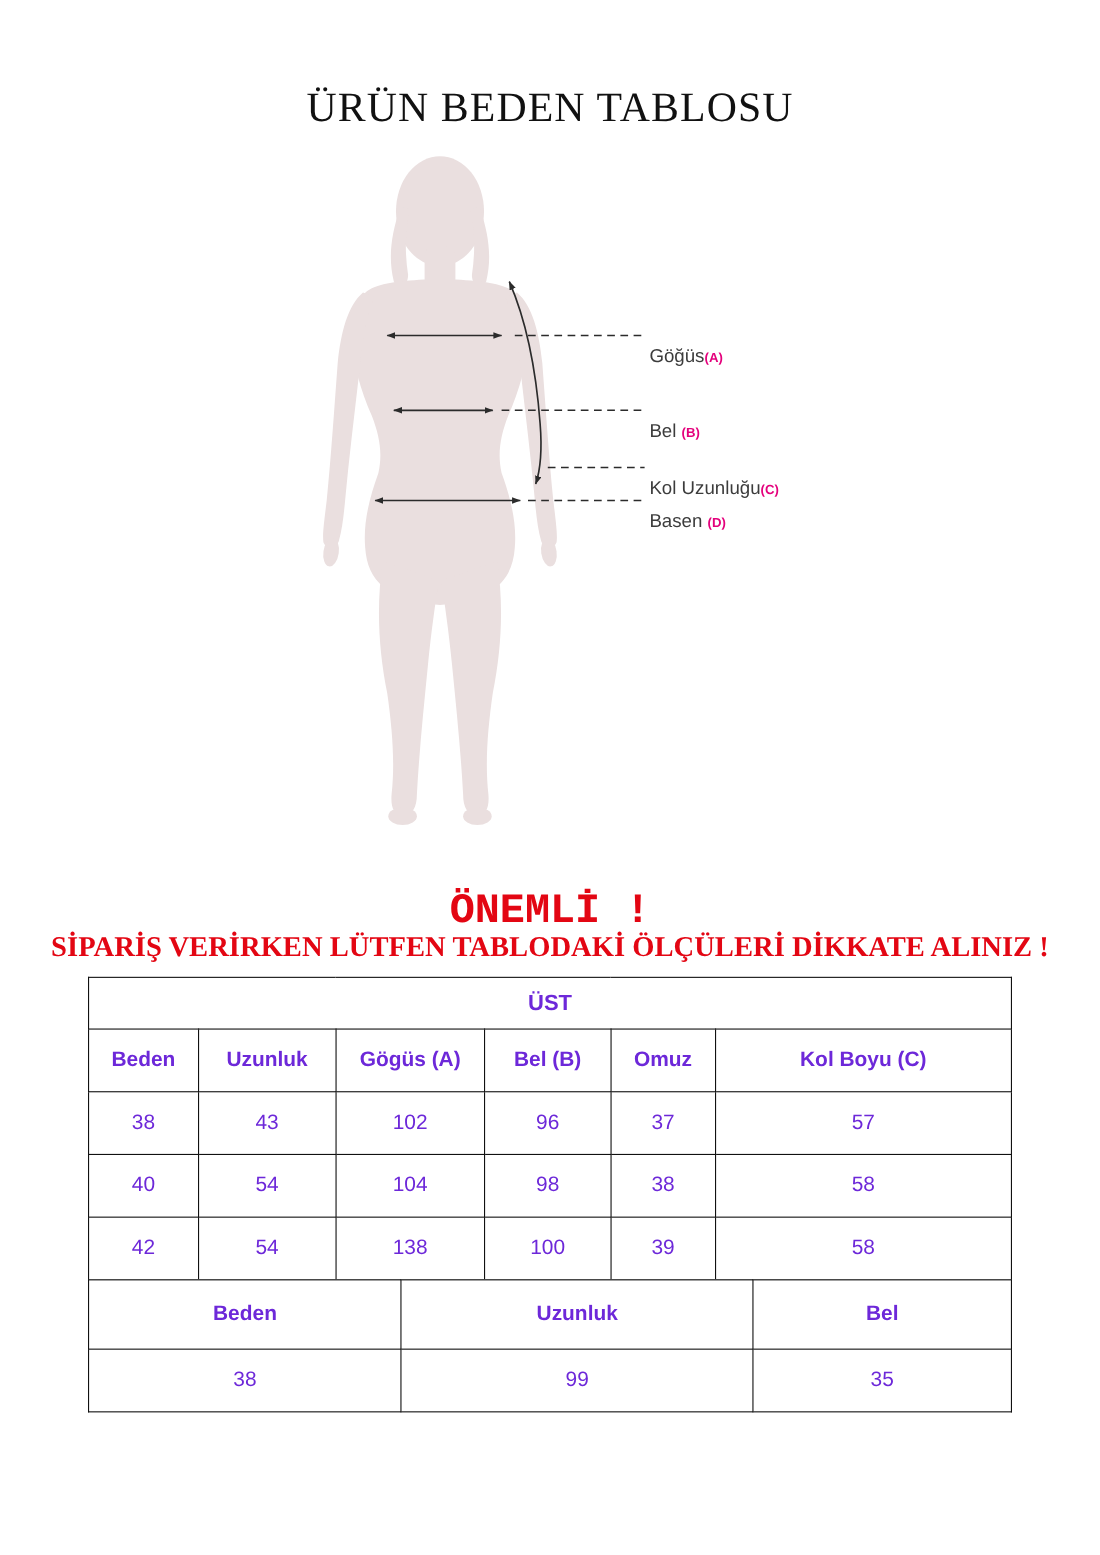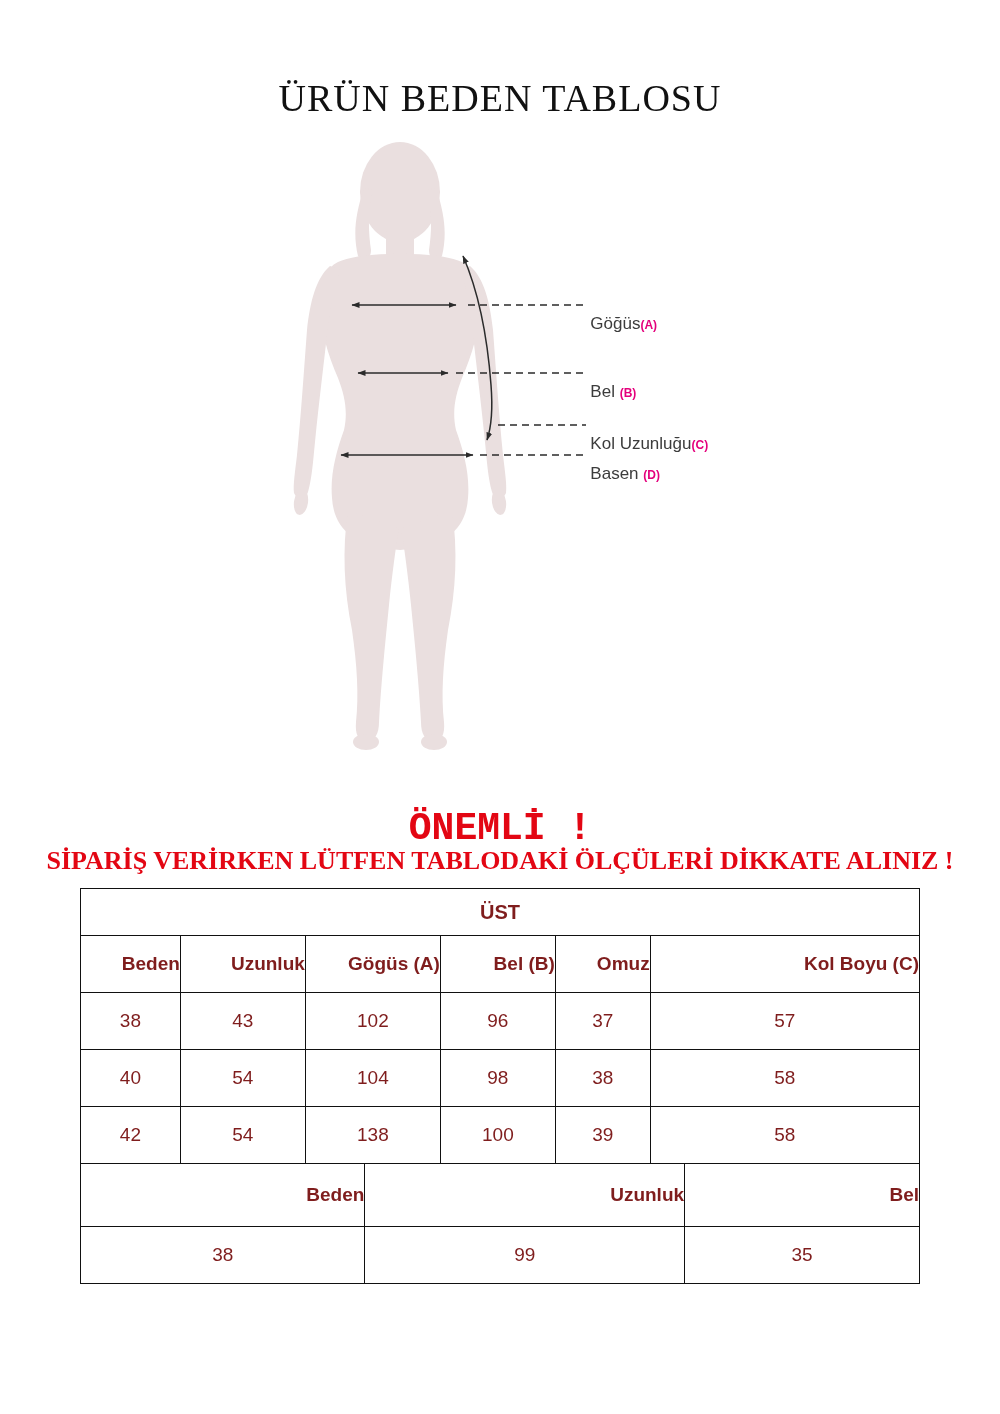--- a/index.html
+++ b/index.html
@@ -25,24 +25,24 @@
   }
   .notice-s {
     position:absolute; top:846px; left:0; width:1000px; text-align:center;
     font-family:"Liberation Serif", serif; font-weight:bold; font-size:26px; color:#e30613;
   }
   .sizes { position:absolute; top:888px; left:80px; width:840px; }
   table.sz { border-collapse:collapse; width:840px; table-layout:fixed; background:#fff; }
   table.sz.second { margin-top:-1px; }
   table.sz th, table.sz td {
     border:1px solid #111; text-align:center; vertical-align:middle;
-    font-family:"Liberation Sans", sans-serif; color:#7f1d1d; padding:0;
+    font-family:"Liberation Sans", sans-serif; color:#6d28d9; padding:0;
   }
   tr.section-row th { height:46px; font-size:20px; font-weight:bold; }
-  tr.head-row th { height:56px; font-size:19px; font-weight:bold;text-align:right; }
+  tr.head-row th { height:56px; font-size:19px; font-weight:bold; }
   tr.head-row.tall th { height:62px; }
   tr.data-row td { height:56px; font-size:19px; font-weight:400; }
 </style>
 </head>
 <body>
 
 <div class="page">
 
   <h1 class="title">ÜRÜN BEDEN TABLOSU</h1>
 

